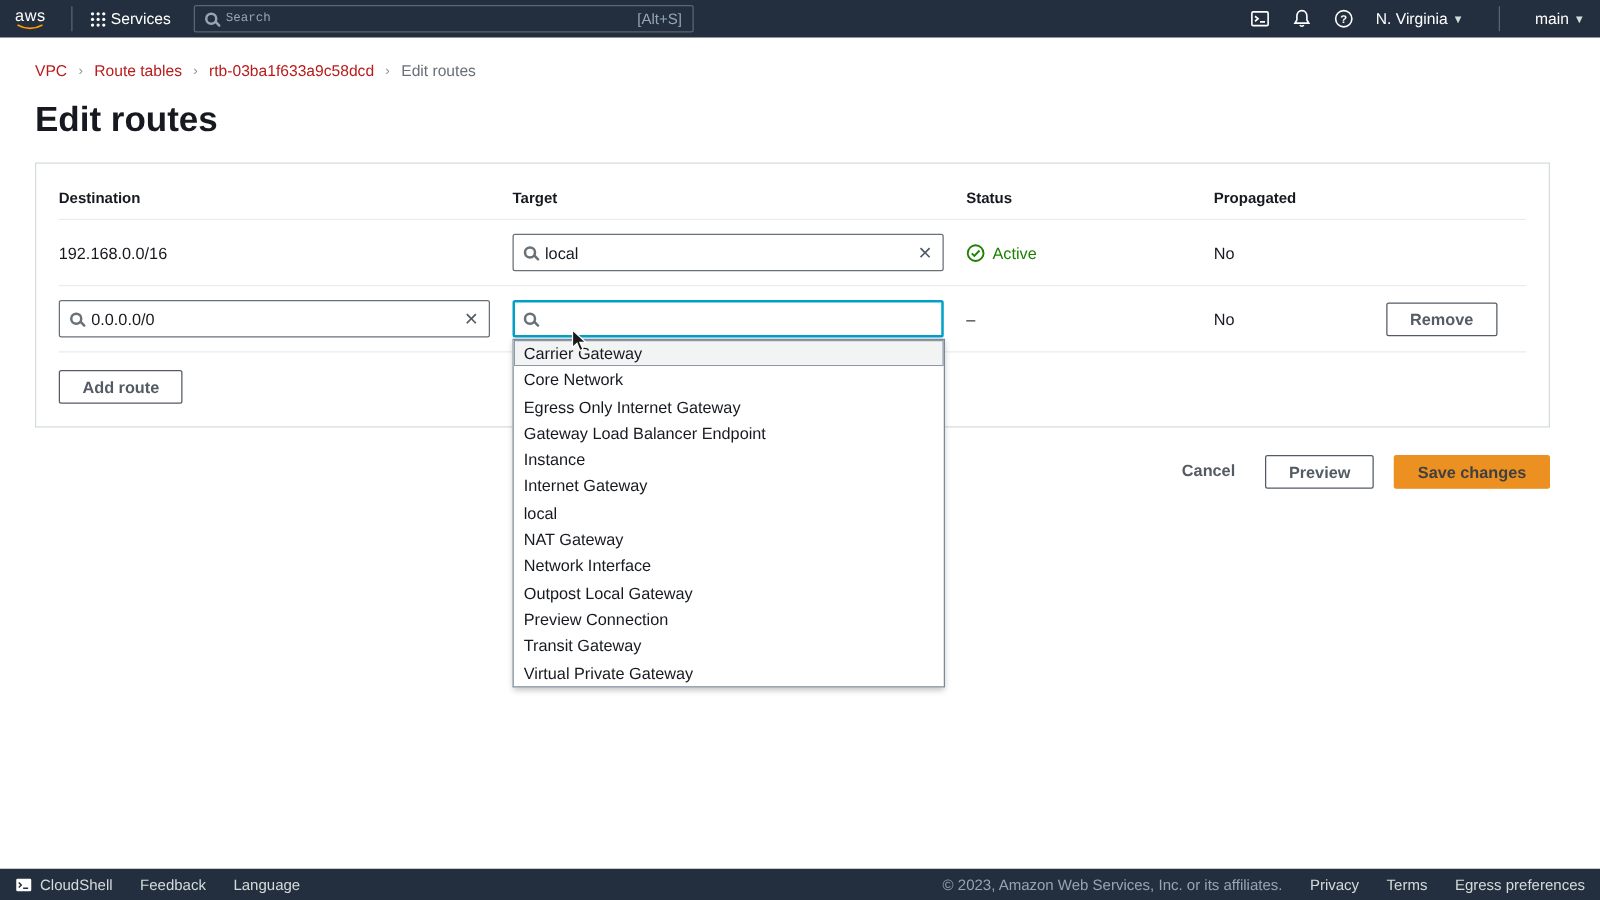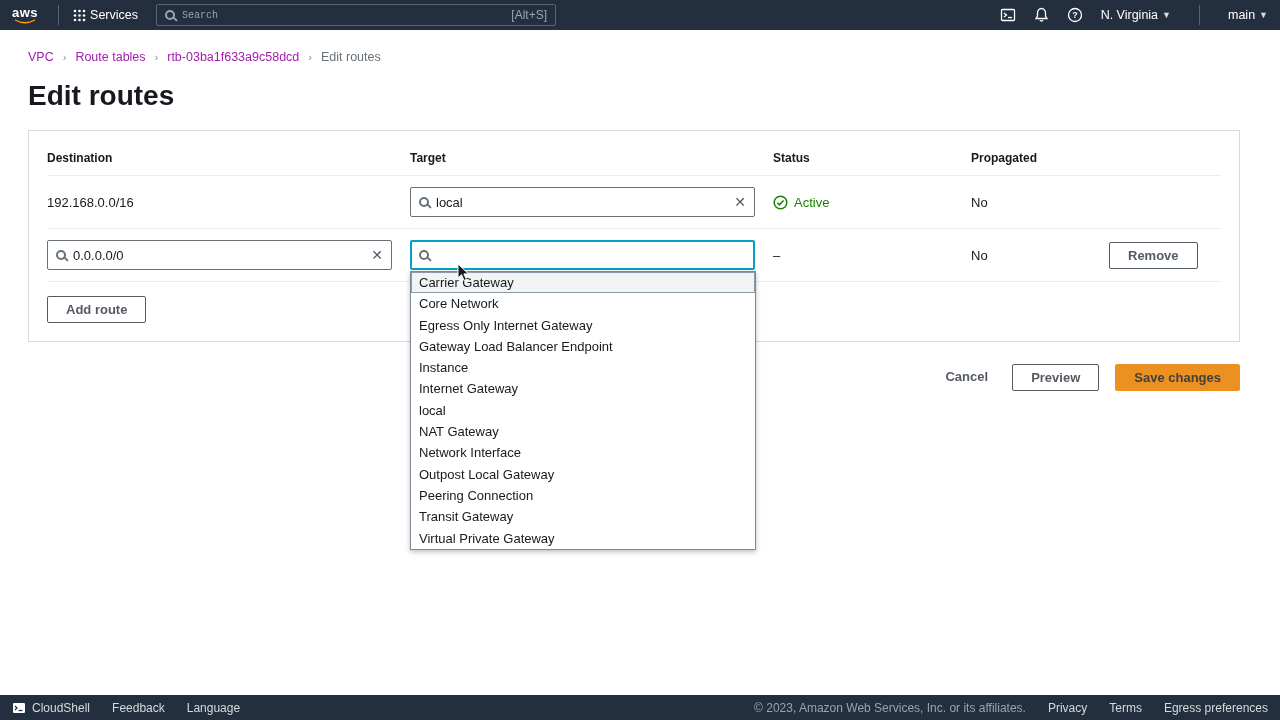--- a/index.html
+++ b/index.html
@@ -8,42 +8,42 @@
     font-family: "Liberation Sans", sans-serif;
     background:#fff; color:#16191f; position:relative;
   }
 
   
   .topnav {
     height:30px; background:#232f3e; display:flex; align-items:center;
     padding:0 12px; color:#fff; font-size:12.5px;
   }
   .aws-logo { display:flex; flex-direction:column; align-items:center; margin-right:10px; cursor:pointer; }
-  .aws-logo .aws-text { font-weight:bold; font-size:13px; letter-spacing:.5px; line-height:12px; }
+  .aws-logo .aws-text { font-weight:normal; font-size:13px; letter-spacing:.5px; line-height:12px; }
   .nav-sep { width:1px; height:20px; background:rgba(255,255,255,.25); margin:0 10px; }
   .services { display:flex; align-items:flex-end; gap:4px; cursor:pointer; padding:0 4px; }
   .nav-search {
     display:flex; align-items:center; gap:7px; width:400px; height:22px;
     border:1px solid #5c6670; border-radius:2px; padding:0 8px; margin-left:14px;
     background:#232f3e;
   }
   .nav-search input {
     flex:1; background:transparent; border:none; outline:none; color:#fde047; font-size:10px;
     font-family:Liberation Mono, monospace;
   }
   .nav-search input::placeholder { color:#95a5b1; }
   .shortcut-hint { color:#95a5b1; font-size:12px; }
   .nav-right { margin-left:auto; display:flex; align-items:center; gap:18px; }
   .nav-icon-btn { display:flex; align-items:center; cursor:pointer; }
   .nav-menu { display:flex; align-items:center; gap:4px; cursor:pointer; }
   .caret { font-size:9px; color:#d5dbdb; }
 
   
   .breadcrumb { display:flex; align-items:center; gap:9px; padding:20px 28px 0; font-size:12.5px; }
-  .breadcrumb .bc-link { color:#a21caf; cursor:pointer; }
+  .breadcrumb .bc-link { color:#b91c1c; cursor:pointer; }
   .breadcrumb .bc-sep { color:#879596; font-size:11px; }
   .breadcrumb .bc-current { color:#687078; }
   .page-title { font-size:28px; font-weight:700; color:#16191f; margin:16px 28px 18px; }
 
   
   .card {
     margin:0 40px 0 28px; border:1px solid #d5dbdb; background:#fff;
     padding:12px 18px 18px;
   }
   .rgrid {
@@ -234,21 +234,21 @@
         <div class="dd-item highlighted">Carrier Gateway</div>
         <div class="dd-item">Core Network</div>
         <div class="dd-item">Egress Only Internet Gateway</div>
         <div class="dd-item">Gateway Load Balancer Endpoint</div>
         <div class="dd-item">Instance</div>
         <div class="dd-item">Internet Gateway</div>
         <div class="dd-item">local</div>
         <div class="dd-item">NAT Gateway</div>
         <div class="dd-item">Network Interface</div>
         <div class="dd-item">Outpost Local Gateway</div>
-        <div class="dd-item">Peering Connection</div>
+        <div class="dd-item">Preview Connection</div>
         <div class="dd-item">Transit Gateway</div>
         <div class="dd-item">Virtual Private Gateway</div>
       </div>
     </div>
     <div class="cell-text dash">–</div>
     <div class="cell-text">No</div>
     <button class="btn remove">Remove</button>
   </div>
 
   <button class="btn add-route">Add route</button>

